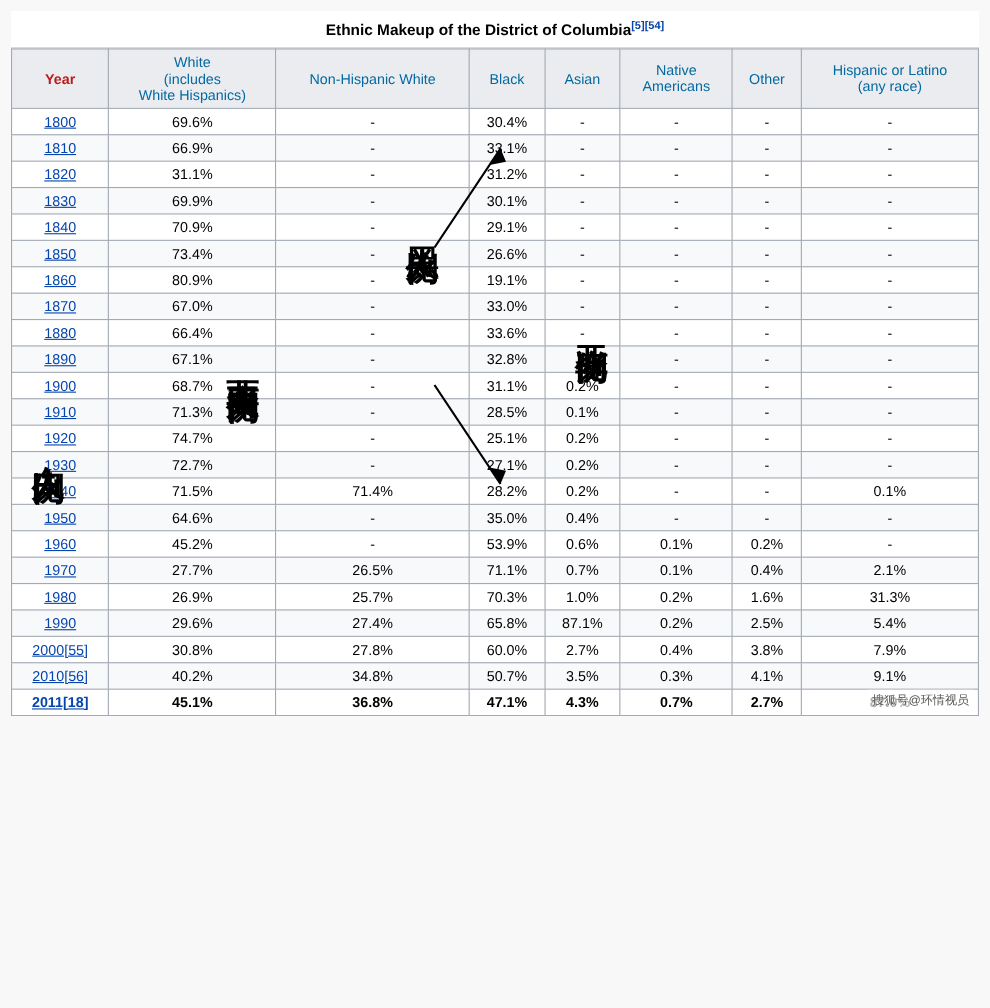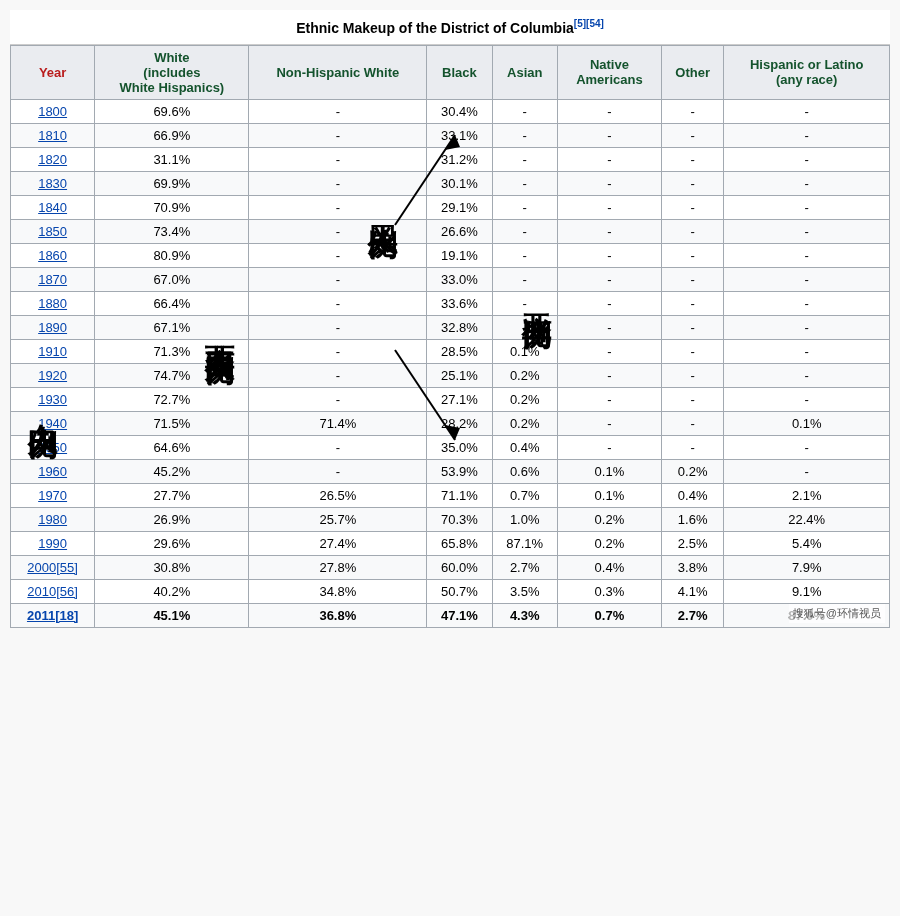--- a/index.html
+++ b/index.html
@@ -33,22 +33,22 @@
       border-collapse: collapse;
     }
     th, td {
       border: 1px solid #a2a9b1;
       padding: 4px 6px;
       text-align: center;
       vertical-align: middle;
     }
     thead th {
       background: #eaecf0;
-      color: #14532d;
-      font-weight: bold;
+      color: #0369a1;
+      font-weight: normal;
       font-size: 13px;
     }
     thead th.year-header {
       color: #b91c1c;
       font-weight: bold;
     }
     tbody tr:nth-child(even) {
       background: #f8f9fa;
     }
     tbody tr:nth-child(odd) {
@@ -201,20 +201,30 @@
           <td class="year-cell">1890</td>
           <td>67.1%</td>
           <td>-</td>
           <td>32.8%</td>
           <td>-</td>
           <td>-</td>
           <td>-</td>
           <td>-</td>
         </tr>
         <tr>
+          <td class="year-cell">1900</td>
+          <td>68.7%</td>
+          <td>-</td>
+          <td>31.1%</td>
+          <td>0.2%</td>
+          <td>-</td>
+          <td>-</td>
+          <td>-</td>
+        </tr>
+        <tr>
           <td class="year-cell">1910</td>
           <td>71.3%</td>
           <td>-</td>
           <td>28.5%</td>
           <td>0.1%</td>
           <td>-</td>
           <td>-</td>
           <td>-</td>
         </tr>
         <tr>
@@ -278,21 +288,21 @@
           <td>2.1%</td>
         </tr>
         <tr>
           <td class="year-cell">1980</td>
           <td>26.9%</td>
           <td>25.7%</td>
           <td>70.3%</td>
           <td>1.0%</td>
           <td>0.2%</td>
           <td>1.6%</td>
-          <td>22.4%</td>
+          <td>31.3%</td>
         </tr>
         <tr>
           <td class="year-cell">1990</td>
           <td>29.6%</td>
           <td>27.4%</td>
           <td>65.8%</td>
           <td>87.1%</td>
           <td>0.2%</td>
           <td>2.5%</td>
           <td>5.4%</td>

